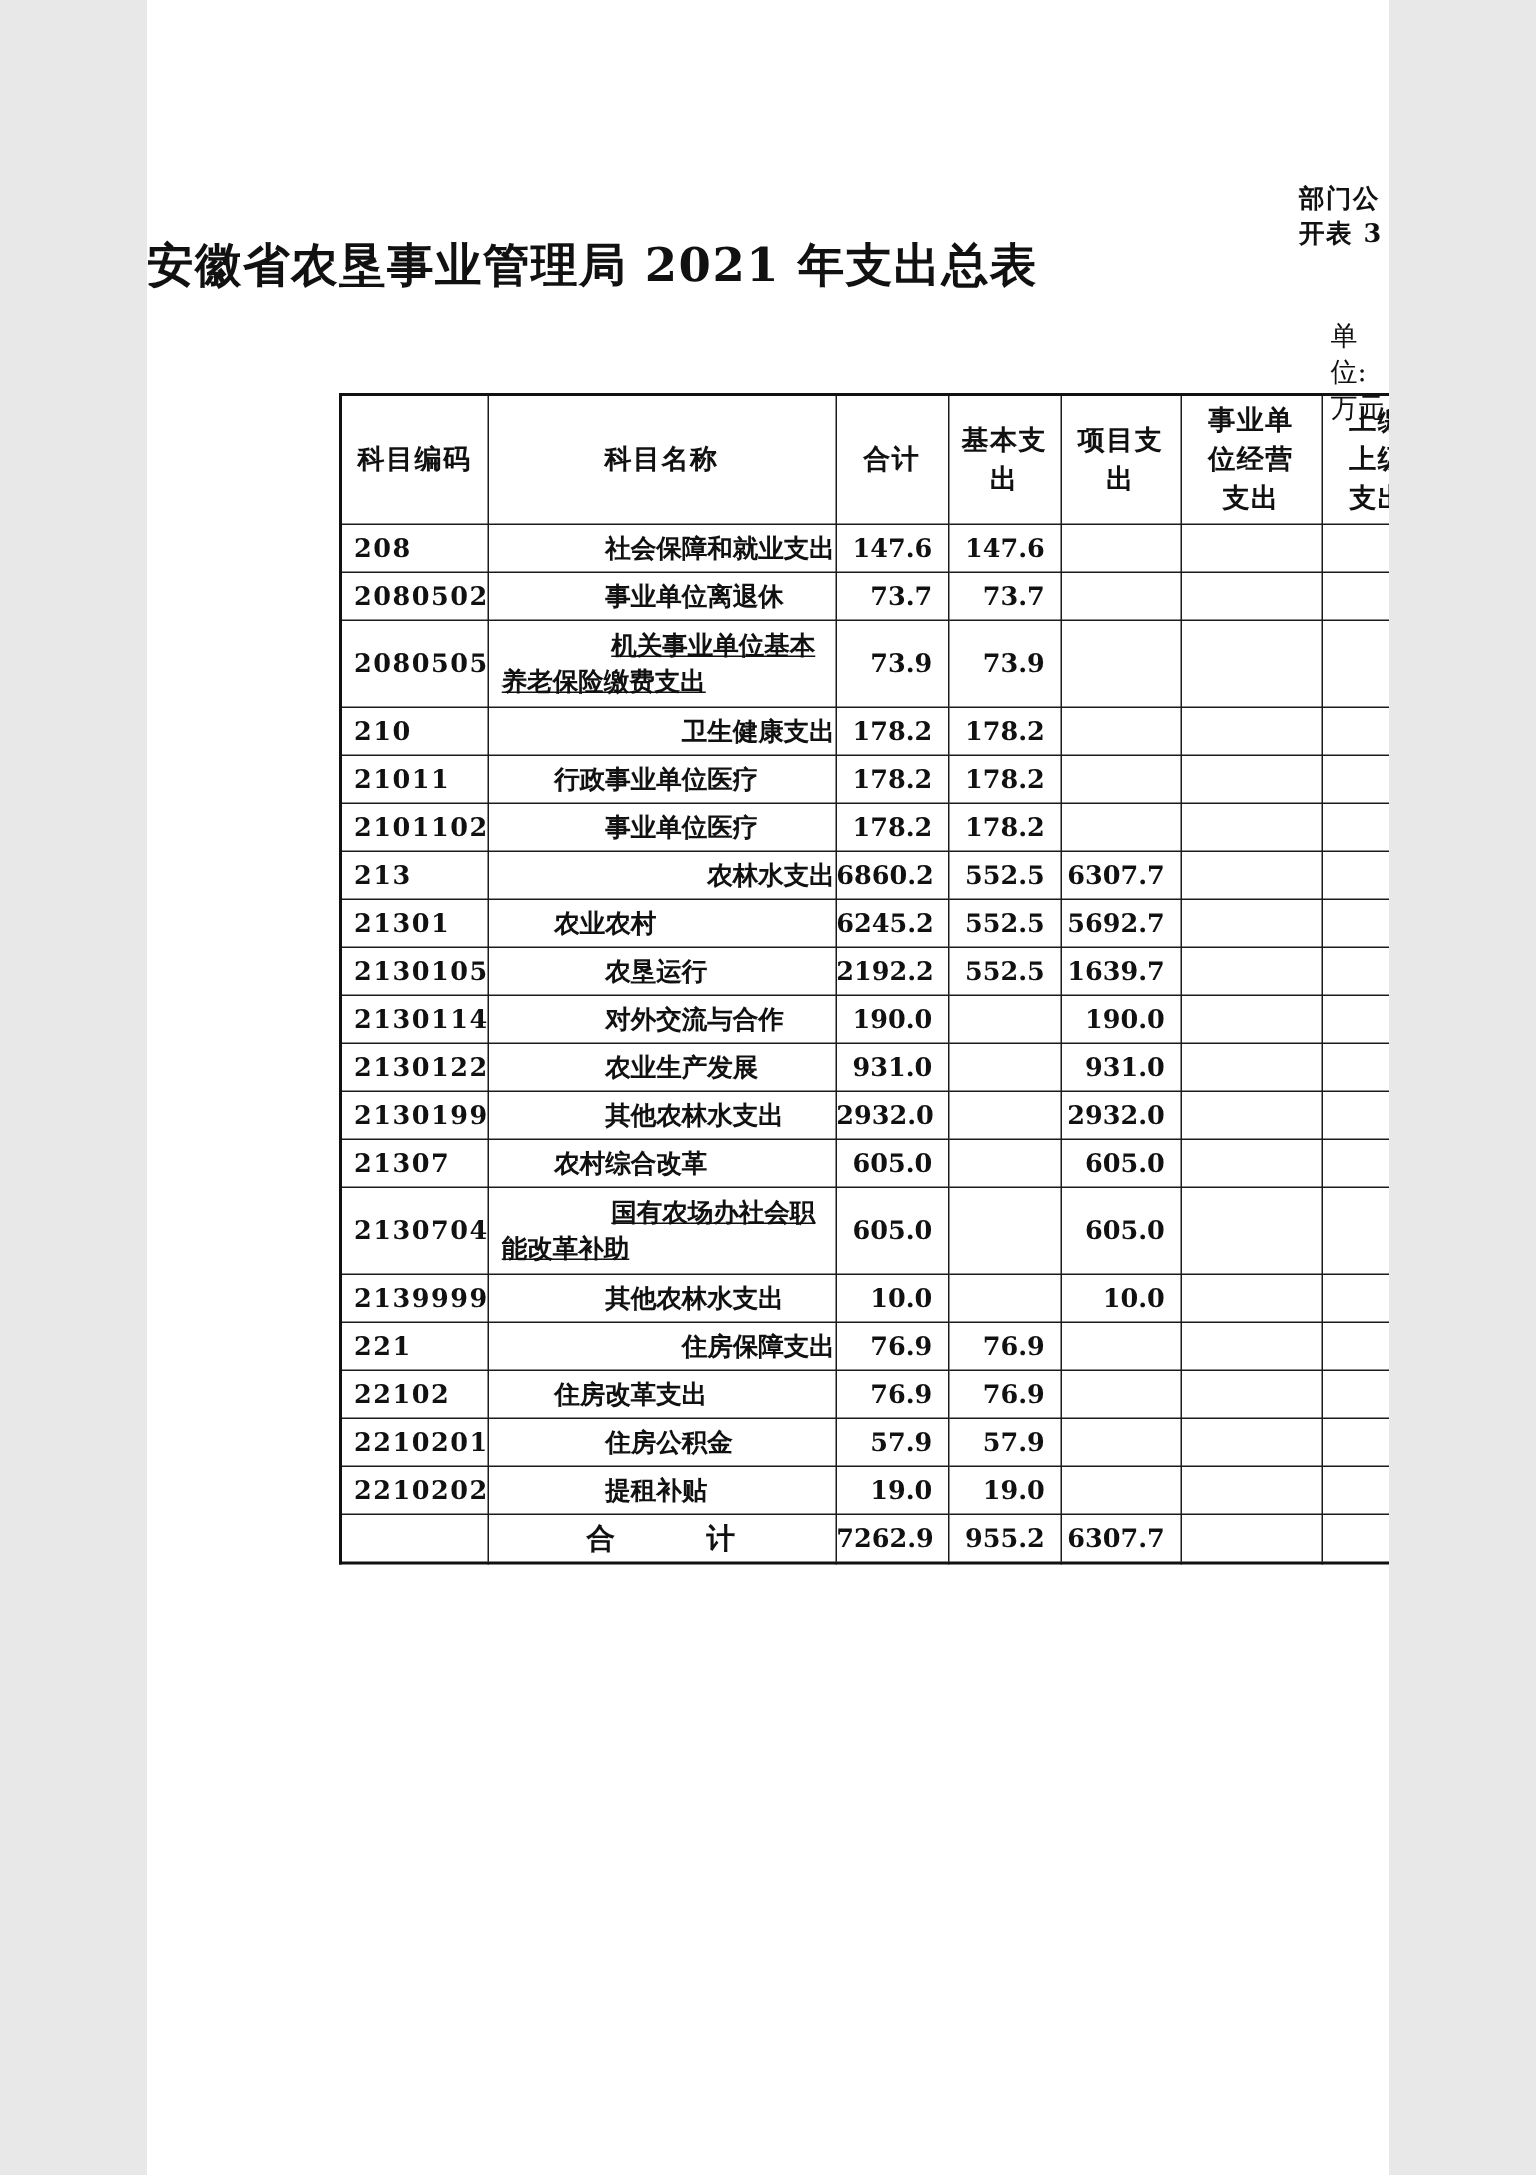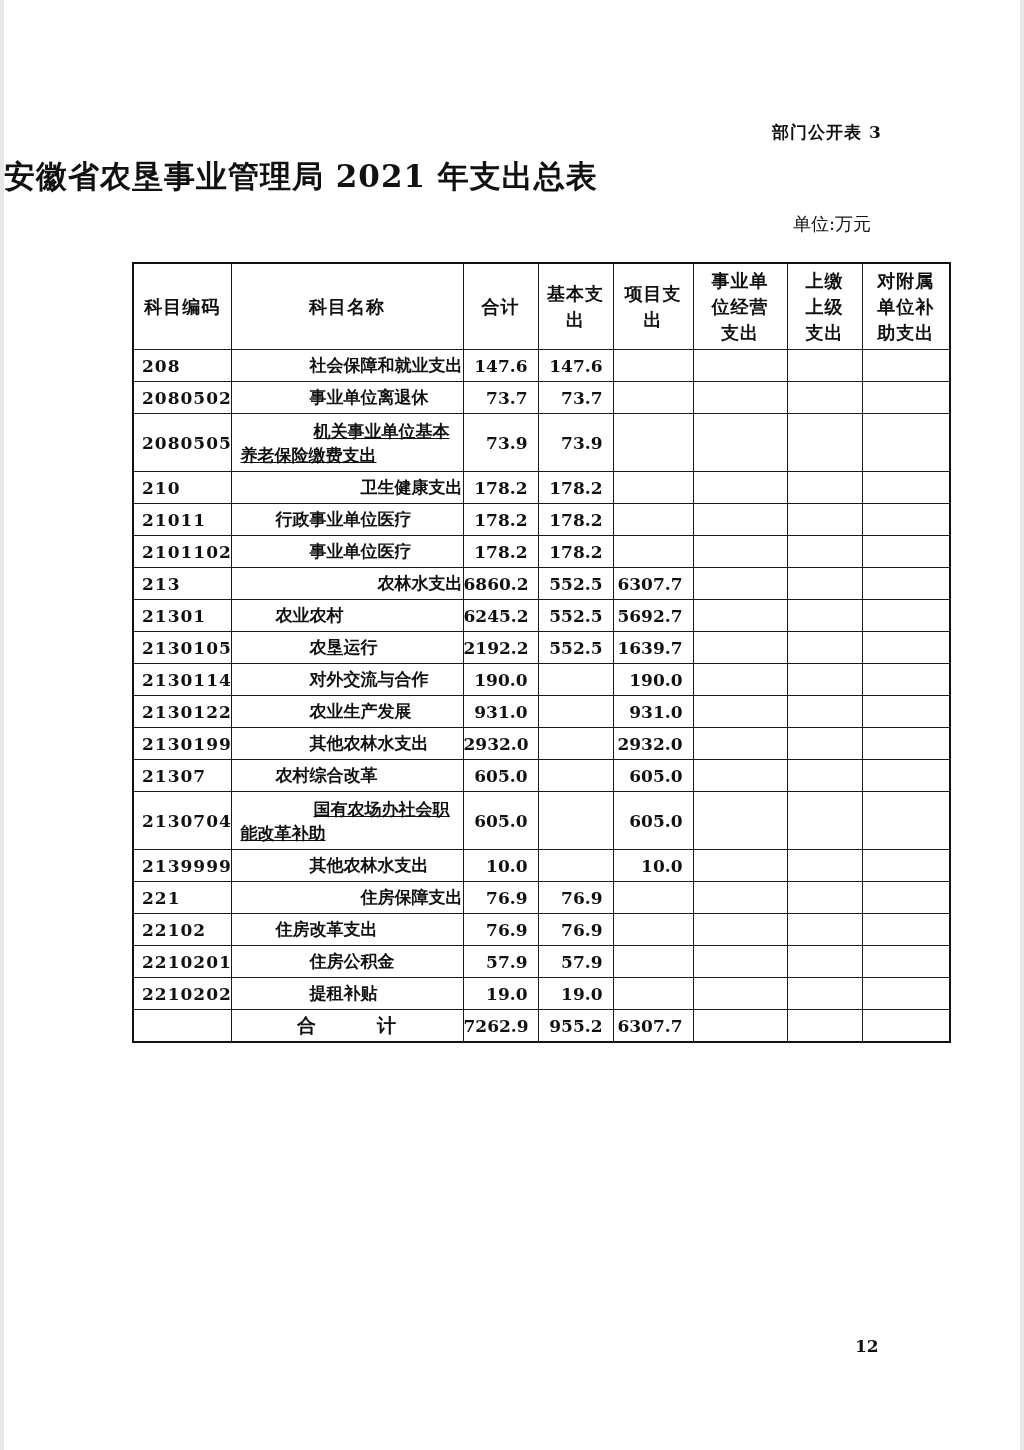--- a/index.html
+++ b/index.html
@@ -1,18 +1,18 @@
 <!DOCTYPE html>
 <html><head>
 <meta charset="utf-8">
 <style>
   html,body { margin:0; padding:0; background:#e8e8e8; }
   .page {
     position:relative;
-    width:1016px; height:1450px;
+    width:828px; height:1450px;
     margin:0 auto;
     background:#ffffff;
     color:#111;
     font-family:"DejaVu Serif","Liberation Serif",serif;
     overflow:hidden;
   }
   .doc-label {
     position:absolute; top:121px; left:768px;
     font-size:17px; font-weight:bold; letter-spacing:1px;
   }

